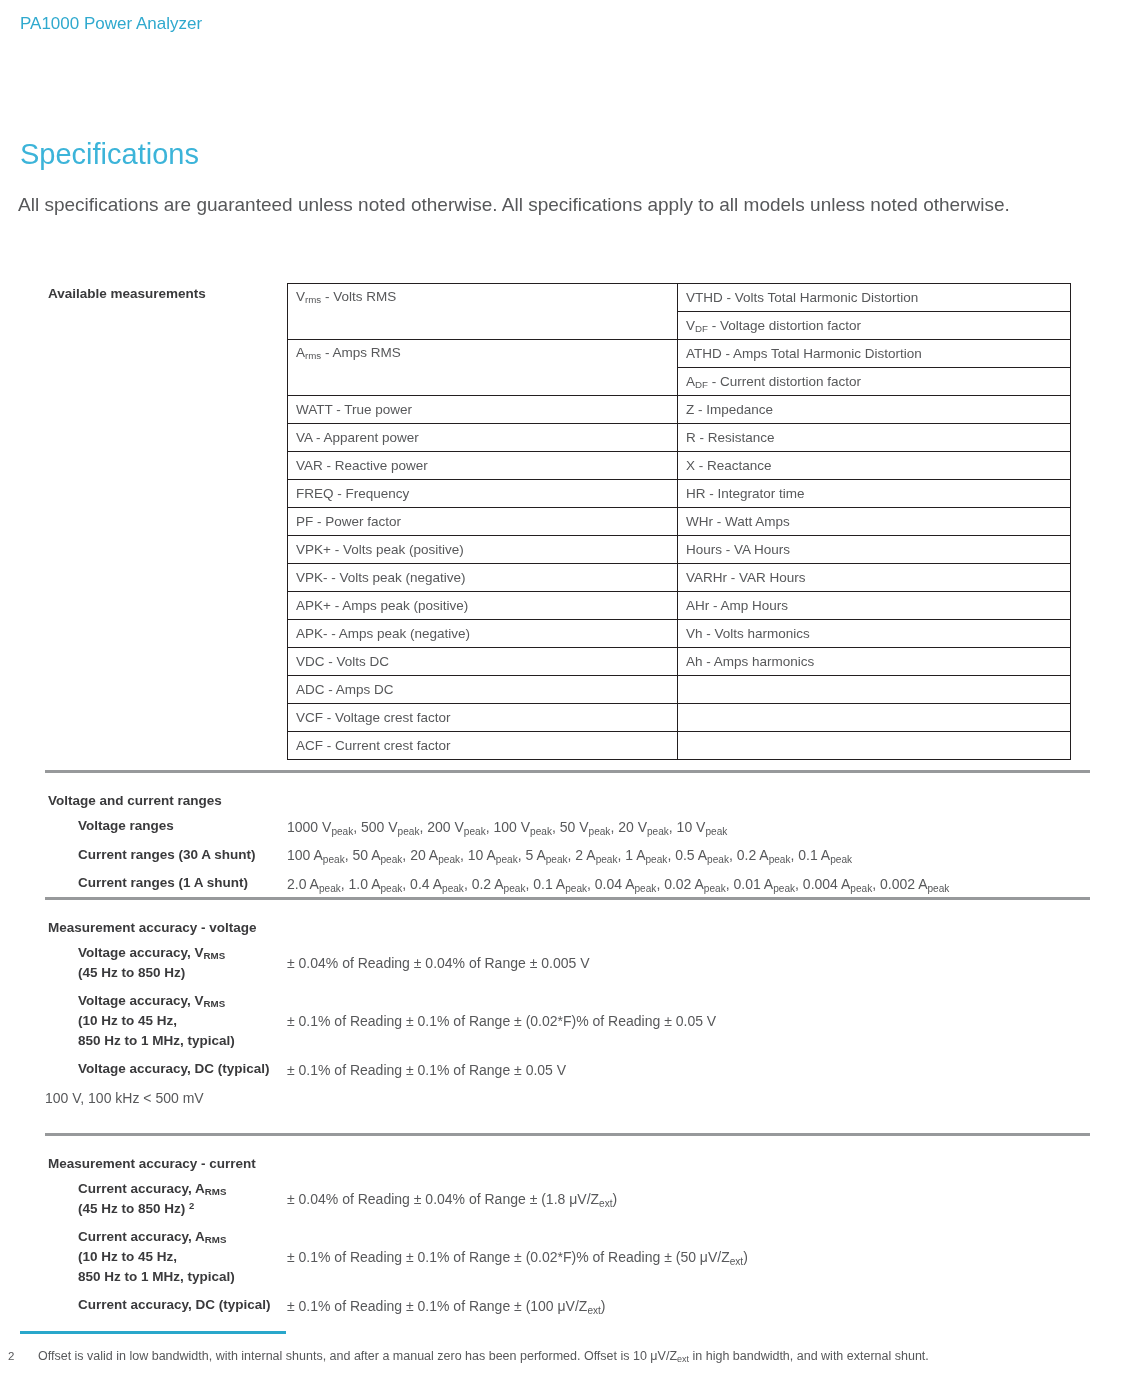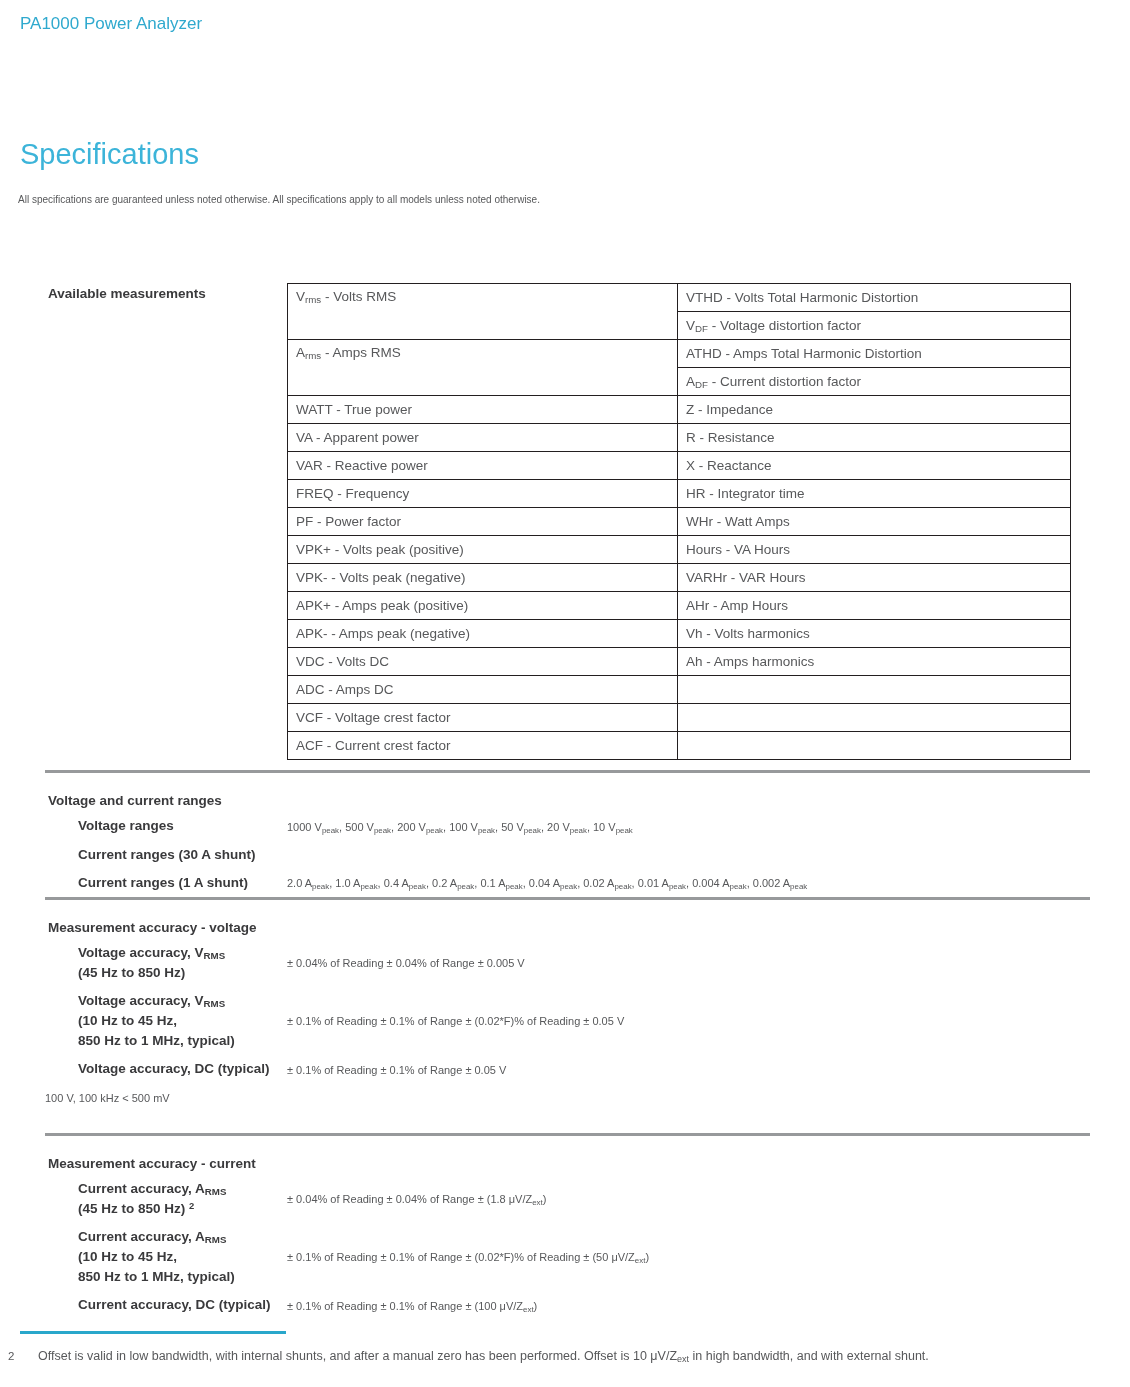--- a/index.html
+++ b/index.html
@@ -11,40 +11,40 @@
     --text-dark:#3a3a3c;
     --border:#231f20;
   }
   *{margin:0;padding:0;box-sizing:border-box;}
   html,body{background:#ffffff;}
   body{font-family:"Liberation Sans", sans-serif;}
   .page{position:relative;width:1090px;height:1387px;background:#fff;overflow:hidden;}
 
   .doc-header{position:absolute;left:20px;top:14px;font-size:17px;color:var(--accent-header);}
   .page-title{position:absolute;left:20px;top:138px;font-size:29px;font-weight:400;color:var(--accent-title);}
-  .intro{position:absolute;left:18px;top:194px;font-size:10px;color:var(--text);}
+  .intro{position:absolute;left:18px;top:194px;font-size:19px;color:var(--text);}
 
   .meas-label{position:absolute;left:48px;top:286px;font-size:13.5px;font-weight:bold;color:var(--text-dark);}
 
   table.meas-table{position:absolute;left:287px;top:283px;width:783px;border-collapse:collapse;table-layout:fixed;}
   table.meas-table td{border:1px solid var(--border);height:28px;padding:0 16px 0 8px;font-size:13.5px;color:var(--text);vertical-align:middle;overflow:hidden;white-space:nowrap;}
   table.meas-table td.vtop{vertical-align:top;padding-top:5px;}
 
   sub{font-size:72%;line-height:0;vertical-align:-0.25em;}
   sup{font-size:70%;line-height:0;vertical-align:0.45em;}
 
   .section{position:absolute;left:45px;width:1045px;}
   .sec-a{top:770px;}
   .sec-b{top:897px;}
   .sec-c{top:1133px;}
   .sec-rule{height:3px;background:var(--rule-gray);}
   .sec-heading{margin:20px 0 0 3px;font-size:13.5px;font-weight:bold;color:var(--text-dark);}
   .sec-row{display:flex;margin-top:8px;align-items:center;}
   .sec-label{flex:none;width:242px;padding-left:33px;font-size:13.5px;font-weight:bold;color:var(--text-dark);line-height:20px;}
-  .sec-value{flex:1;font-size:11px;color:var(--text);line-height:20px;padding-top:0.5px;}
+  .sec-value{flex:1;font-size:14px;color:var(--text);line-height:20px;padding-top:0.5px;}
 
   .fn-rule{position:absolute;left:20px;top:1331px;width:266px;height:3px;background:var(--rule-teal);}
   .footnote{position:absolute;left:8px;top:1349px;width:1110px;display:flex;font-size:12.5px;color:var(--text);}
   .fn-marker{flex:none;width:30px;font-size:11.5px;padding-top:1px;}
   .fn-text{flex:1;}
 </style>
 </head>
 <body>
 
 <div class="page">
@@ -134,20 +134,21 @@
 
   <div class="section sec-a">
       <div class="sec-rule"></div>
       <div class="sec-heading">Voltage and current ranges</div>
       <div class="sec-row">
         <div class="sec-label">Voltage ranges</div>
         <div class="sec-value">1000 V<sub>peak</sub>, 500 V<sub>peak</sub>, 200 V<sub>peak</sub>, 100 V<sub>peak</sub>, 50 V<sub>peak</sub>, 20 V<sub>peak</sub>, 10 V<sub>peak</sub></div>
       </div>
       <div class="sec-row">
         <div class="sec-label">Current ranges (30 A shunt)</div>
+        <div class="sec-value">100 A<sub>peak</sub>, 50 A<sub>peak</sub>, 20 A<sub>peak</sub>, 10 A<sub>peak</sub>, 5 A<sub>peak</sub>, 2 A<sub>peak</sub>, 1 A<sub>peak</sub>, 0.5 A<sub>peak</sub>, 0.2 A<sub>peak</sub>, 0.1 A<sub>peak</sub></div>
       </div>
       <div class="sec-row">
         <div class="sec-label">Current ranges (1 A shunt)</div>
         <div class="sec-value">2.0 A<sub>peak</sub>, 1.0 A<sub>peak</sub>, 0.4 A<sub>peak</sub>, 0.2 A<sub>peak</sub>, 0.1 A<sub>peak</sub>, 0.04 A<sub>peak</sub>, 0.02 A<sub>peak</sub>, 0.01 A<sub>peak</sub>, 0.004 A<sub>peak</sub>, 0.002 A<sub>peak</sub></div>
       </div>
     </div>
   <div class="section sec-b">
       <div class="sec-rule"></div>
       <div class="sec-heading">Measurement accuracy - voltage</div>
       <div class="sec-row">

